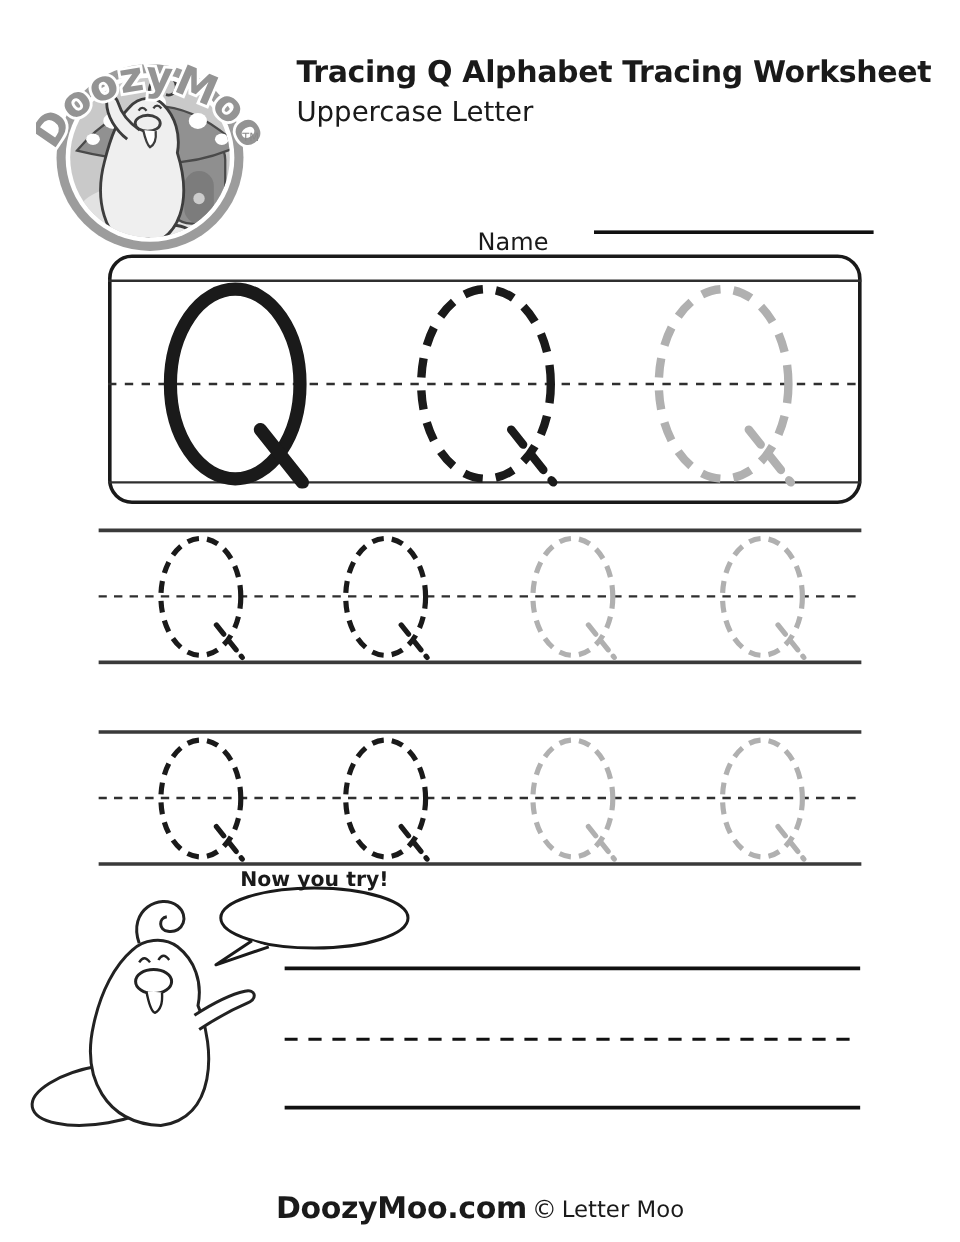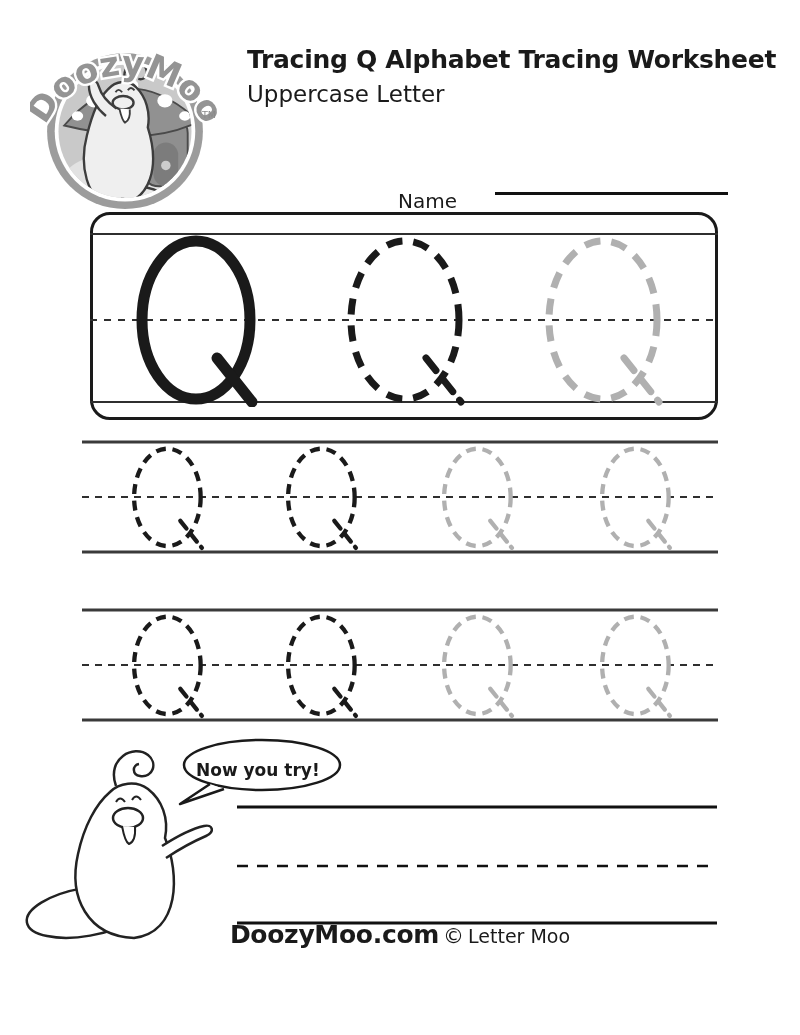--- a/index.html
+++ b/index.html
@@ -25,28 +25,28 @@
   .trace-row{position:absolute;left:82px;width:636px;height:114px;}
   .row-a{top:440px;} .row-b{top:608px;}
   
   .q-solid{stroke:#1a1a1a;stroke-width:11;fill:none;}
   .q-dash-black{stroke:#1a1a1a;stroke-width:7;stroke-dasharray:16 11;fill:none;}
   .q-dash-gray{stroke:#b0b0b0;stroke-width:7;stroke-dasharray:16 11;fill:none;}
   
   .mascot{position:absolute;left:22px;top:740px;width:205px;height:205px;}
   .bubble{position:absolute;left:176px;top:738px;width:170px;height:72px;}
   .bubble-text{
-    position:absolute;left:196px;top:760px;width:132px;
+    position:absolute;left:196px;top:723px;width:132px;text-align:center;
     font-size:17px;font-weight:bold;
   }
   
   .write-lines{position:absolute;left:237px;top:800px;width:480px;height:130px;}
   
   .footer{
-    position:absolute;left:0;top:920px;width:800px;display:flex;
+    position:absolute;left:0;top:992px;width:800px;display:flex;
     justify-content:center;align-items:baseline;gap:4px;
   }
   .site{font-size:25px;font-weight:bold;letter-spacing:-0.3px;}
   .copyright{font-size:19px;display:flex;align-items:center;gap:4px;}
   .copyright .sym{font-size:21px;}
 </style>
 </head>
 <body>
 
 <svg width="0" height="0" style="position:absolute" aria-hidden="true">

